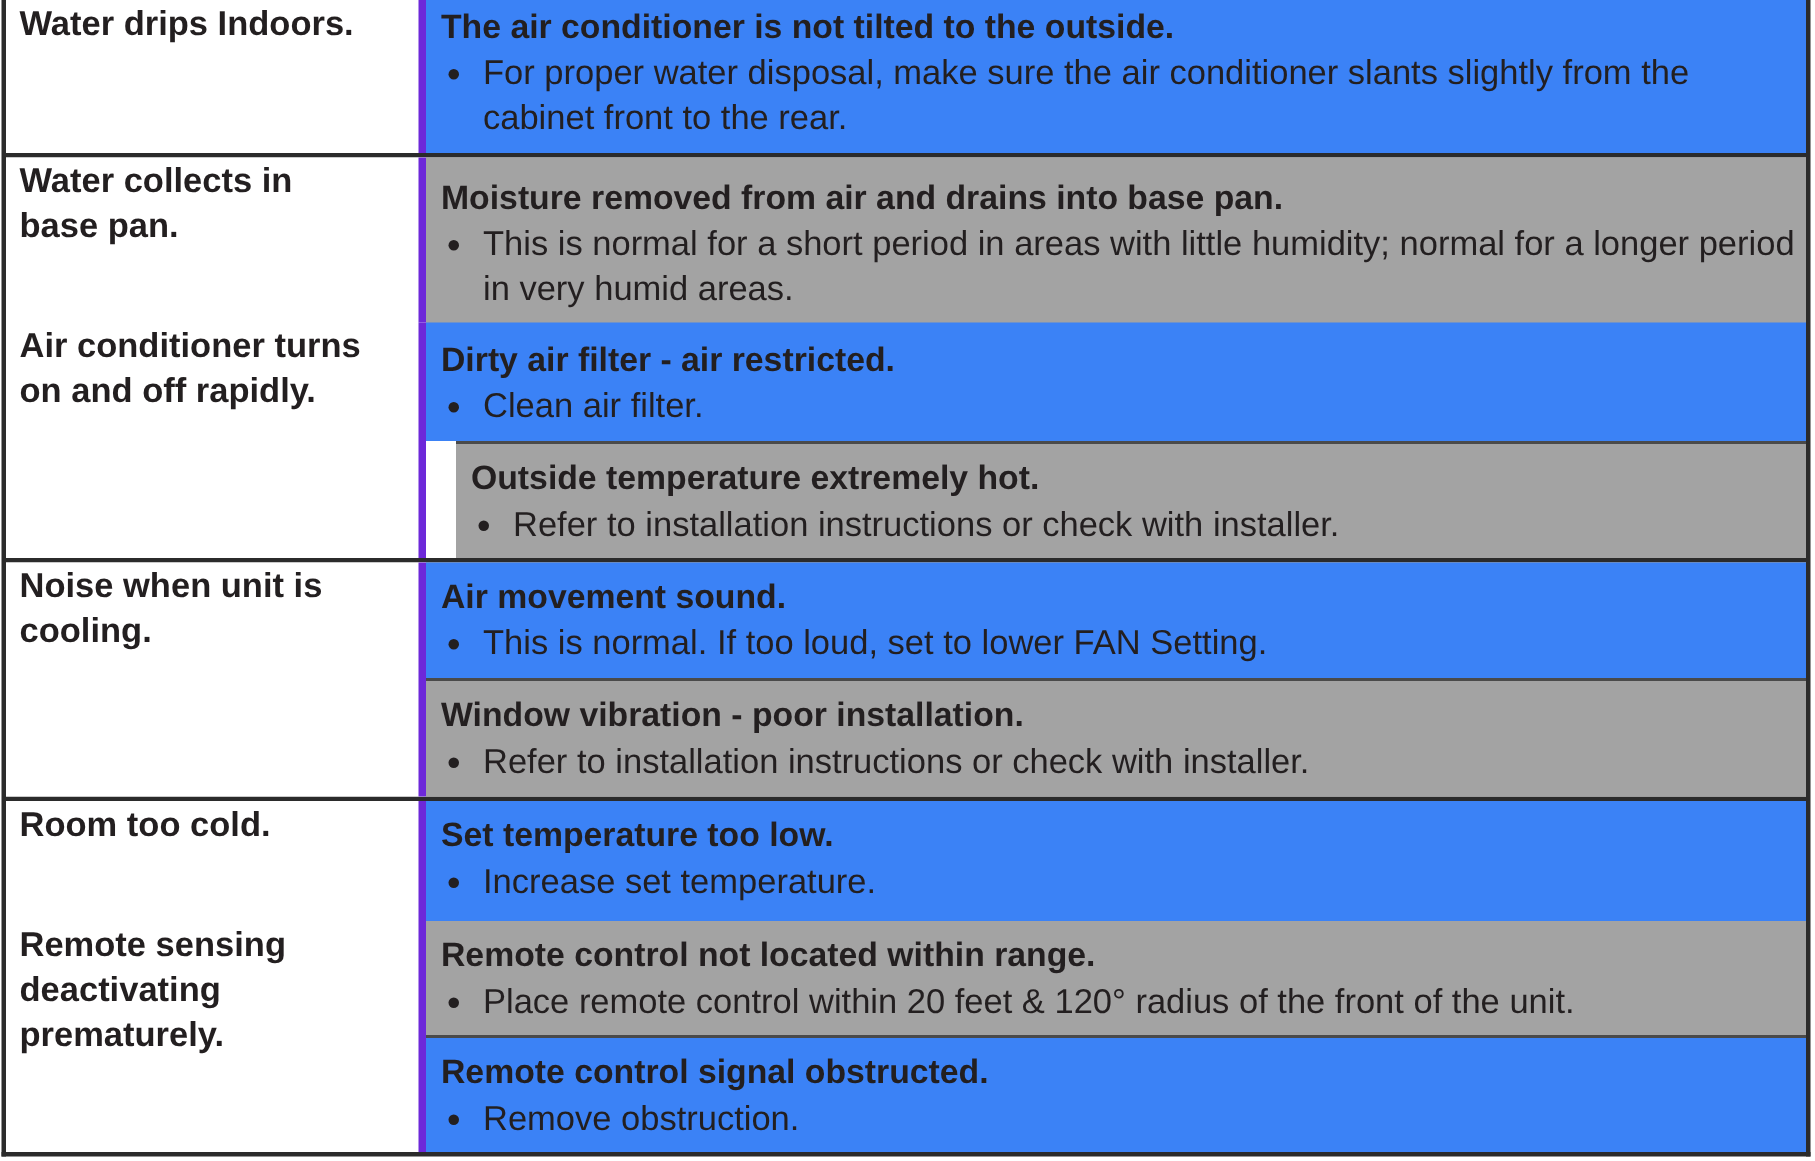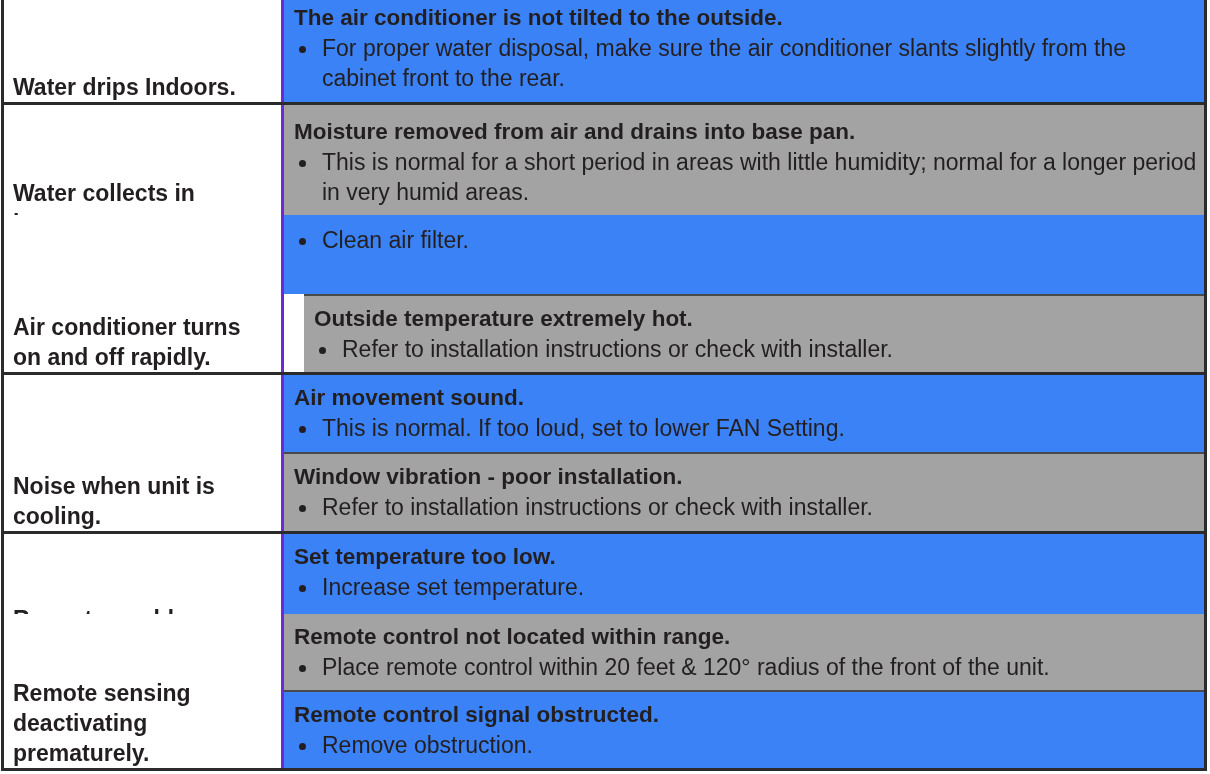--- a/index.html
+++ b/index.html
@@ -4,22 +4,22 @@
 <style>
   html, body { margin: 0; padding: 0; background: #ffffff; }
   body { width: 1210px; height: 774px; overflow: hidden; position: relative;
          font-family: "Liberation Sans", sans-serif; color: #231f20; }
   .table { position: absolute; left: 1px; top: 0; width: 1206px; height: 771px;
            border-left: 3px solid #2b2b2b; border-right: 3px solid #2b2b2b;
            border-bottom: 3px solid #2b2b2b; box-sizing: border-box; }
   .row { position: absolute; left: 0; right: 0; display: flex; box-sizing: border-box;
          border-bottom: 3px solid #2b2b2b; }
   .row.last { border-bottom: none; }
-  .problem { width: 280px; flex: 0 0 280px; border-right: 3px solid #6d28d9; box-sizing: border-box;
-             display: flex; align-items: flex-end; padding-left: 9px; background: #ffffff; }
+  .problem { width: 280px; flex: 0 0 280px; border-right: 5px solid #6d28d9; box-sizing: border-box;
+             display: flex; align-items: flex-start; padding-left: 9px; background: #ffffff; }
   .problem span { font-weight: bold; font-size: 23px; line-height: 30px; }
   .causes { flex: 1; display: flex; flex-direction: column; }
   .cause { flex: 1; box-sizing: border-box; padding: 4px 0 0 10px; }
   .cause + .cause { border-top: 2px solid #4a4a4a; }
   .cause.shaded { background: #a3a3a3; }
   .cause.white { background: #3b82f6; }
   .cause-title { font-weight: bold; font-size: 22.5px; line-height: 30px; display: block; }
   .bullet-line { display: flex; font-size: 23px; line-height: 30px; }
   .bullet { width: 28px; flex: 0 0 28px; display: inline-block; position: relative; }
   .bullet::before { content: ""; position: absolute; left: 5px; top: 13px; width: 7px; height: 7px;
@@ -60,20 +60,21 @@
       </div>
     </div>
   </div>
 
   <div class="row" style="top:215px; height:160px;">
     <div class="problem">
       <span style="width:260px;">Air conditioner turns on and off rapidly.</span>
     </div>
     <div class="causes">
       <div class="cause white" style="padding-top:10px;">
+        <span class="cause-title">Dirty air filter - air restricted.</span>
         <div class="bullet-line">
           <span class="bullet"></span>
           <span class="remedy">Clean air filter.</span>
         </div>
       </div>
       <div class="cause shaded" style="padding-top:8px;margin-left:20px;">
         <span class="cause-title">Outside temperature extremely hot.</span>
         <div class="bullet-line">
           <span class="bullet"></span>
           <span class="remedy">Refer to installation instructions or check with installer.</span>

